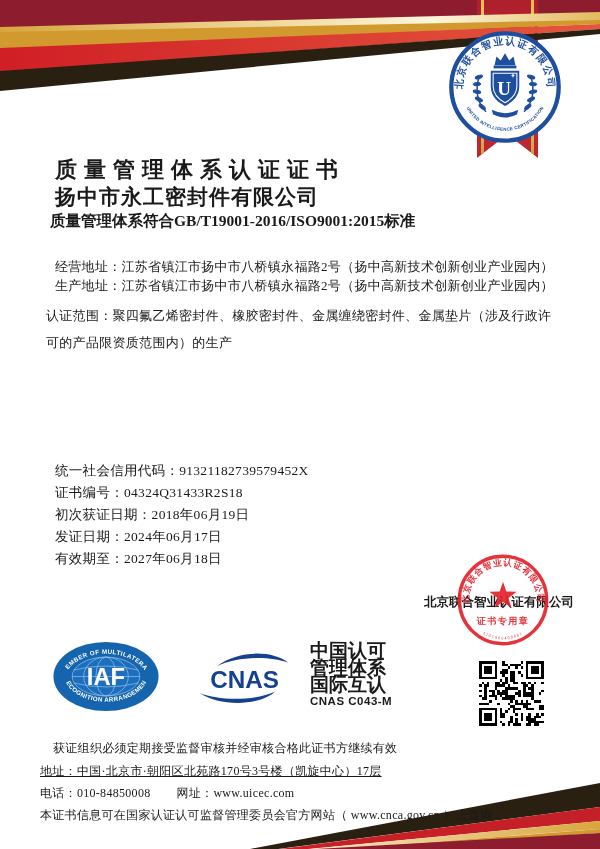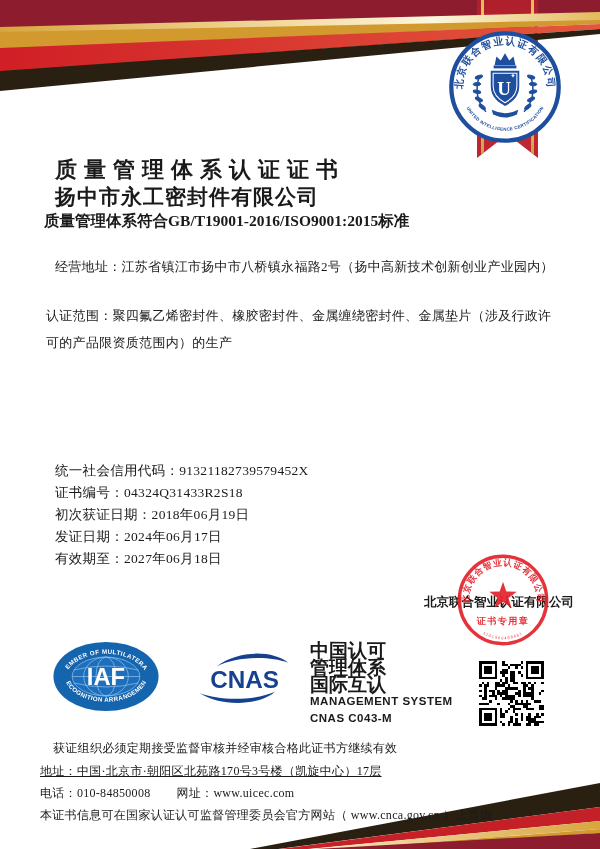--- a/index.html
+++ b/index.html
@@ -23,21 +23,21 @@
   .ribbon{position:absolute;left:477px;top:0;width:61px;height:158px;z-index:1;
           background:linear-gradient(180deg,#ad1f2b,#c42a33 40%,#bf2530);
           clip-path:polygon(0 0,100% 0,100% 100%,50% 85%,0 100%);}
   .ribbon .trim{position:absolute;top:0;width:3px;height:100%;
           background:linear-gradient(180deg,#e8b94f,#f4dfa0 40%,#caa23c);}
   .ribbon .trim.l{left:4px;} .ribbon .trim.r{right:4px;}
   .emblem{position:absolute;left:448px;top:30px;width:114px;height:114px;z-index:3;}
   
   .title{left:55px;top:129px;font-size:22px;font-weight:bold;letter-spacing:7px;margin-top:26px;}
   .company{left:55px;top:183px;font-size:21px;font-weight:bold;letter-spacing:1px;}
-  .standard{left:44px;top:211px;font-size:15.5px;font-weight:bold;}
+  .standard{left:50px;top:211px;font-size:15.5px;font-weight:bold;}
   .addr{left:55px;font-size:13px;letter-spacing:.3px;}
   .scope{left:46px;top:302px;width:508px;font-size:13px;line-height:27px;letter-spacing:.3px;}
   .detail{left:55px;font-size:13.5px;letter-spacing:.3px;}
   .issuer-name{left:424px;top:594px;font-size:12.5px;font-weight:bold;z-index:4;}
   .seal{left:455px;top:552px;width:96px;height:96px;opacity:.93;z-index:5;}
   .iaf{left:52px;top:640px;width:108px;height:73px;}
   .cnas{left:196px;top:647px;width:97px;height:63px;}
   .accred{left:310px;top:642px;line-height:17px;}
   .accred .cjk{font-size:19px;font-weight:bold;}
   .accred .en{font-size:11.5px;font-weight:bold;font-family:"Liberation Sans","DejaVu Sans",sans-serif;letter-spacing:.5px;}
@@ -104,20 +104,21 @@
         <ellipse cx="87.5" cy="49.5" rx="4" ry="1.7" transform="rotate(20 87.5 49.5)"></ellipse>
       </g>
       <path d="M46 84 Q60 91 74 84 L72.5 89 Q60 95 47.5 89 Z" fill="#1e4e9e"></path>
     </svg>
   </div>
 
   <div class="abs title">质量管理体系认证证书</div>
   <div class="abs company">扬中市永工密封件有限公司</div>
   <div class="abs standard">质量管理体系符合GB/T19001-2016/ISO9001:2015标准</div>
   <div class="abs addr" style="top:258px">经营地址：江苏省镇江市扬中市八桥镇永福路2号（扬中高新技术创新创业产业园内）</div>
+  <div class="abs addr" style="top:277px">生产地址：江苏省镇江市扬中市八桥镇永福路2号（扬中高新技术创新创业产业园内）</div>
   <div class="abs scope">认证范围：聚四氟乙烯密封件、橡胶密封件、金属缠绕密封件、金属垫片（涉及行政许可的产品限资质范围内）的生产</div>
 
   <div class="abs detail" style="top:462px">统一社会信用代码：91321182739579452X</div>
   <div class="abs detail" style="top:484px">证书编号：04324Q31433R2S18</div>
   <div class="abs detail" style="top:506px">初次获证日期：2018年06月19日</div>
   <div class="abs detail" style="top:528px">发证日期：2024年06月17日</div>
   <div class="abs detail" style="top:550px">有效期至：2027年06月18日</div>
 
   <div class="abs issuer-name">北京联合智业认证有限公司</div>
   <div class="abs seal">
@@ -165,21 +166,20 @@
       <path d="M34 30 C70 2 128 4 152 24 C120 12 66 14 34 30 Z" fill="#16418f"></path>
       <path d="M6 74 C38 96 104 96 130 72 C100 86 40 88 6 74 Z" fill="#16418f"></path>
       <text x="80" y="66" text-anchor="middle" font-size="40" font-weight="bold" fill="#16418f" font-family="Liberation Sans, DejaVu Sans, sans-serif">CNAS</text>
     </svg>
   </div>
 
   <div class="abs accred">
     <div class="cjk">中国认可</div>
     <div class="cjk">管理体系</div>
     <div class="cjk">国际互认</div>
-    <div class="en">MANAGEMENT SYSTEM</div>
     <div class="en">CNAS C043-M</div>
   </div>
 
   <div class="abs qr"><svg width="65" height="65" viewBox="0 0 25 25" shape-rendering="crispEdges">
         <rect width="25" height="25" fill="#fff"></rect>
         <rect x="9" y="0" width="1" height="1"></rect>
         <rect x="16" y="0" width="1" height="1"></rect>
         <rect x="9" y="1" width="1" height="1"></rect>
         <rect x="10" y="1" width="1" height="1"></rect>
         <rect x="12" y="1" width="1" height="1"></rect>

